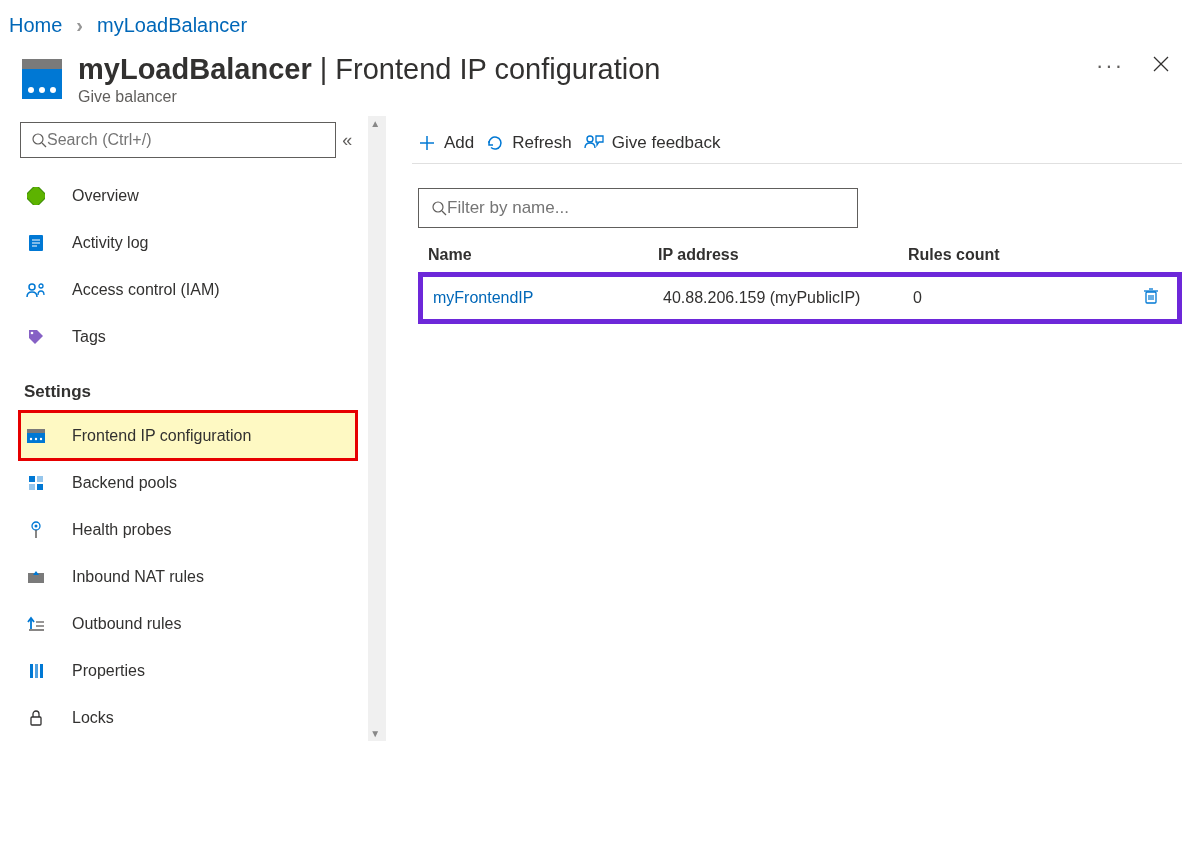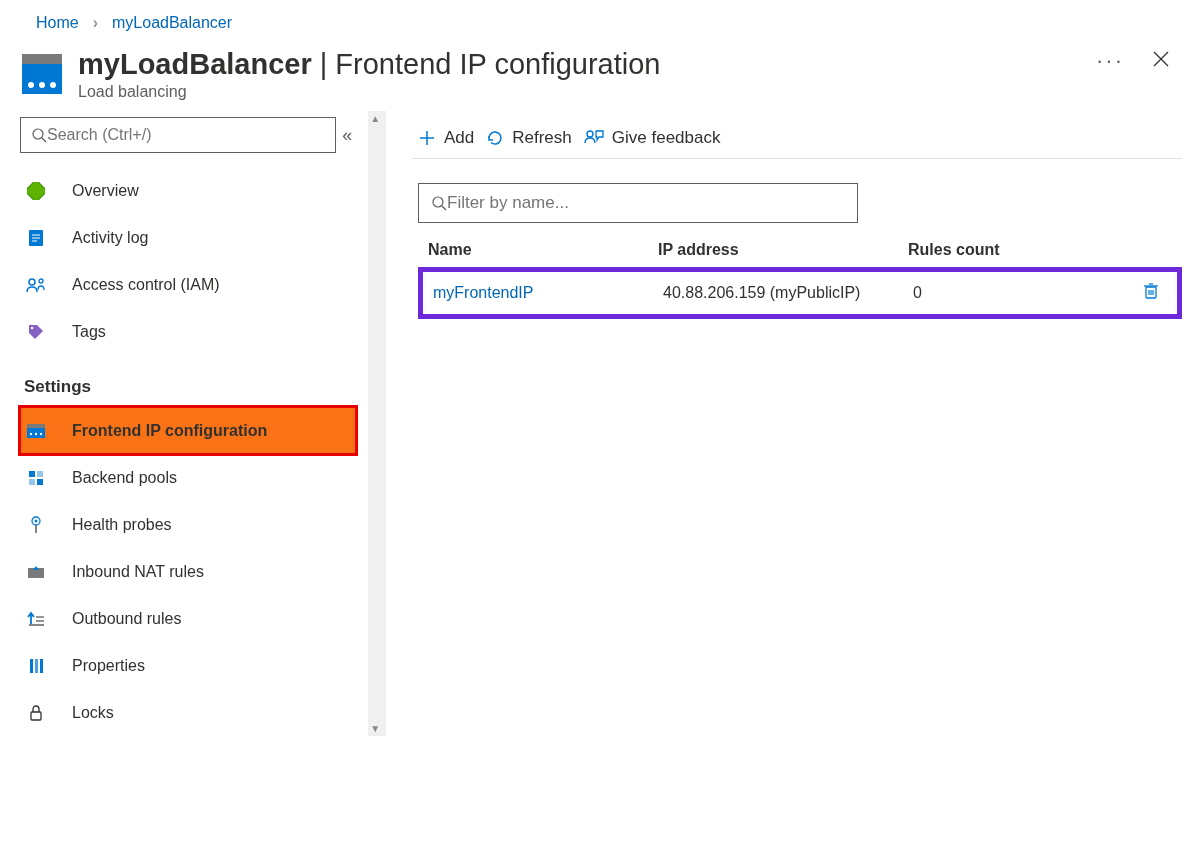--- a/index.html
+++ b/index.html
@@ -6,22 +6,22 @@
   body {
     font-family: "Segoe UI", -apple-system, sans-serif;
     font-size: 14px;
     color: #323130;
     background: #fff;
     width: 1200px;
   }
   a { color: #0067b8; text-decoration: none; }
   .breadcrumb {
     display: flex; align-items: center; gap: 14px;
-    padding: 14px 36px 10px;
-    font-size: 16px;
+    padding: 14px 9px 10px;
+    font-size: 20px;
   }
   .breadcrumb .sep { color: #969696; font-weight: bold; }
   .header {
     display: flex; align-items: flex-start;
     padding: 6px 22px 10px;
   }
   .header .resicon {
     width: 40px; height: 40px; margin-right: 16px; margin-top: 6px;
     background: #0078d4; position: relative; border-top: 10px solid #7a7a7a;
   }
@@ -43,21 +43,21 @@
     flex: 1; display:flex; align-items:center;
     border: 1px solid #605e5c; height: 36px; padding: 0 10px;
   }
   .searchbox input { border: none; outline: none; flex:1; font-size: 16px; color:#323130; }
   .collapse { font-size: 18px; color:#605e5c; cursor:pointer; padding:4px; }
   .navlist { }
   .navitem {
     display:flex; align-items:center; gap: 26px;
     height: 47px; padding: 0 6px; cursor:pointer; font-size: 16px;
   }
-  .navitem.selected { background: #f97316; position:relative;font-weight:bold; }
+  .navitem.selected { background: #fef9c3; position:relative; }
   .section-label { font-weight:600; font-size:17px; padding: 22px 4px 10px; }
   .navicon { width:20px; height:20px; display:inline-flex; align-items:center; justify-content:center; flex-shrink:0; }
   .highlight-red { outline: 3px solid #e60000; outline-offset: -1px; }
   .highlight-red-row { border: 5px solid #6d28d9; }
   .scroll-gutter { width: 18px; background:#f0f0f0; position:relative; margin-right: 2px; }
   .scroll-gutter::before { content:"▲"; position:absolute; top:2px; left:2px; font-size:10px; color:#888; }
   .scroll-gutter::after  { content:"▼"; position:absolute; bottom:2px; left:2px; font-size:10px; color:#888; }
   .content { flex:1; padding: 6px 18px 0 30px; }
   .toolbar { display:flex; align-items:center; gap: 12px; height:42px; border-bottom:1px solid #e0e0e0; margin-left:-6px; padding-left:6px; }
   .toolbtn { display:flex; align-items:center; gap:8px; font-size:17px; color:#323130; cursor:pointer; }
@@ -84,21 +84,21 @@
   <span class="sep">›</span>
   <a href="#">myLoadBalancer</a>
 </div>
 
 <div class="header">
   <div class="resicon"></div>
   <div class="titleblock">
     <h1>
       <span class="strong">myLoadBalancer</span><span> | Frontend IP configuration</span>
     </h1>
-    <div class="subtitle">Load balancing</div>
+    <div class="subtitle">Give balancer</div>
   </div>
   <div class="moredots">···</div>
   <div class="close">
     <svg width="18" height="18" viewBox="0 0 18 18">
       <line x1="2" y1="2" x2="16" y2="16" stroke="#323130" stroke-width="1.2"></line>
       <line x1="16" y1="2" x2="2" y2="16" stroke="#323130" stroke-width="1.2"></line>
     </svg>
   </div>
 </div>
 

